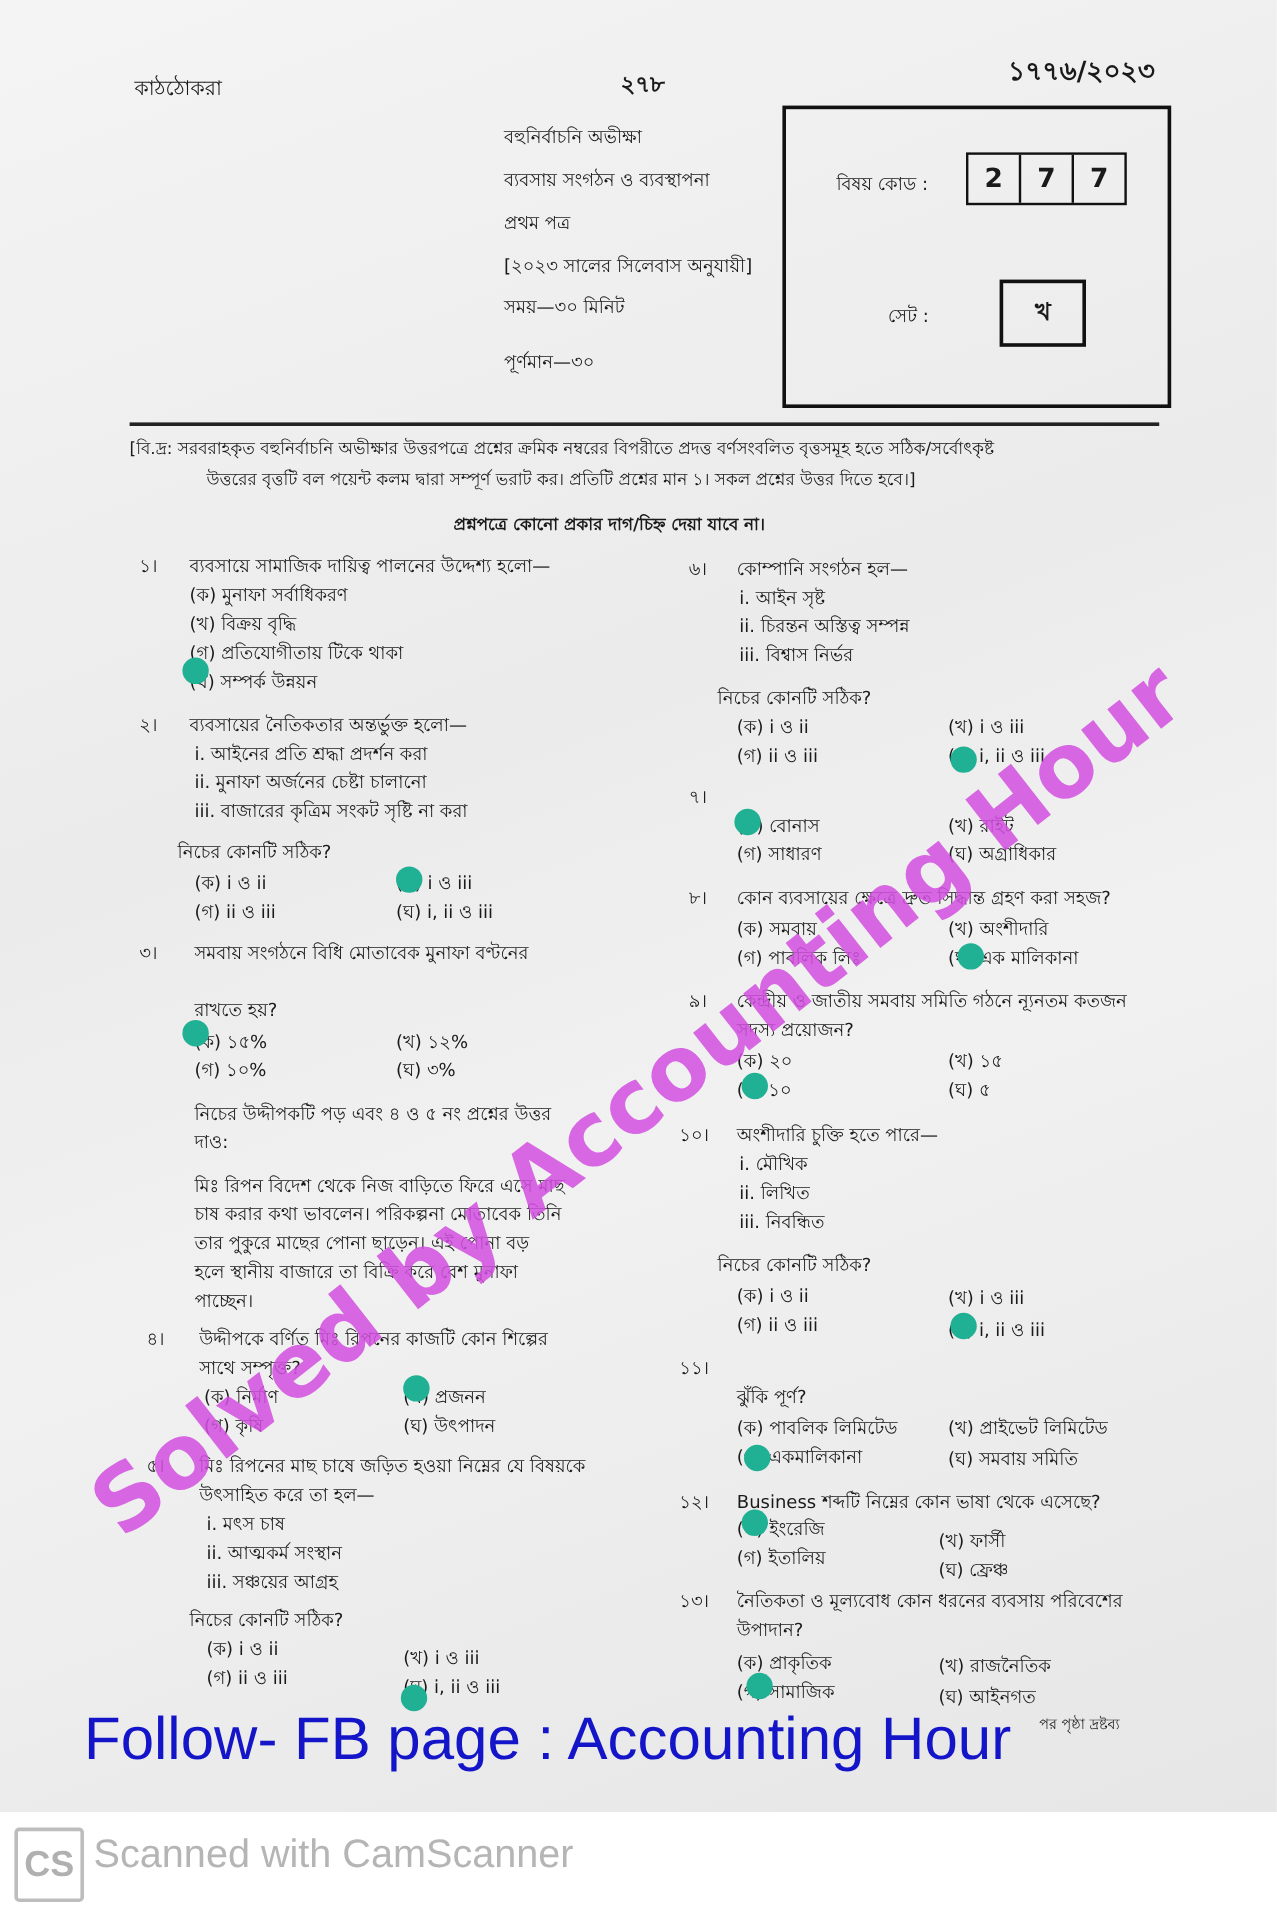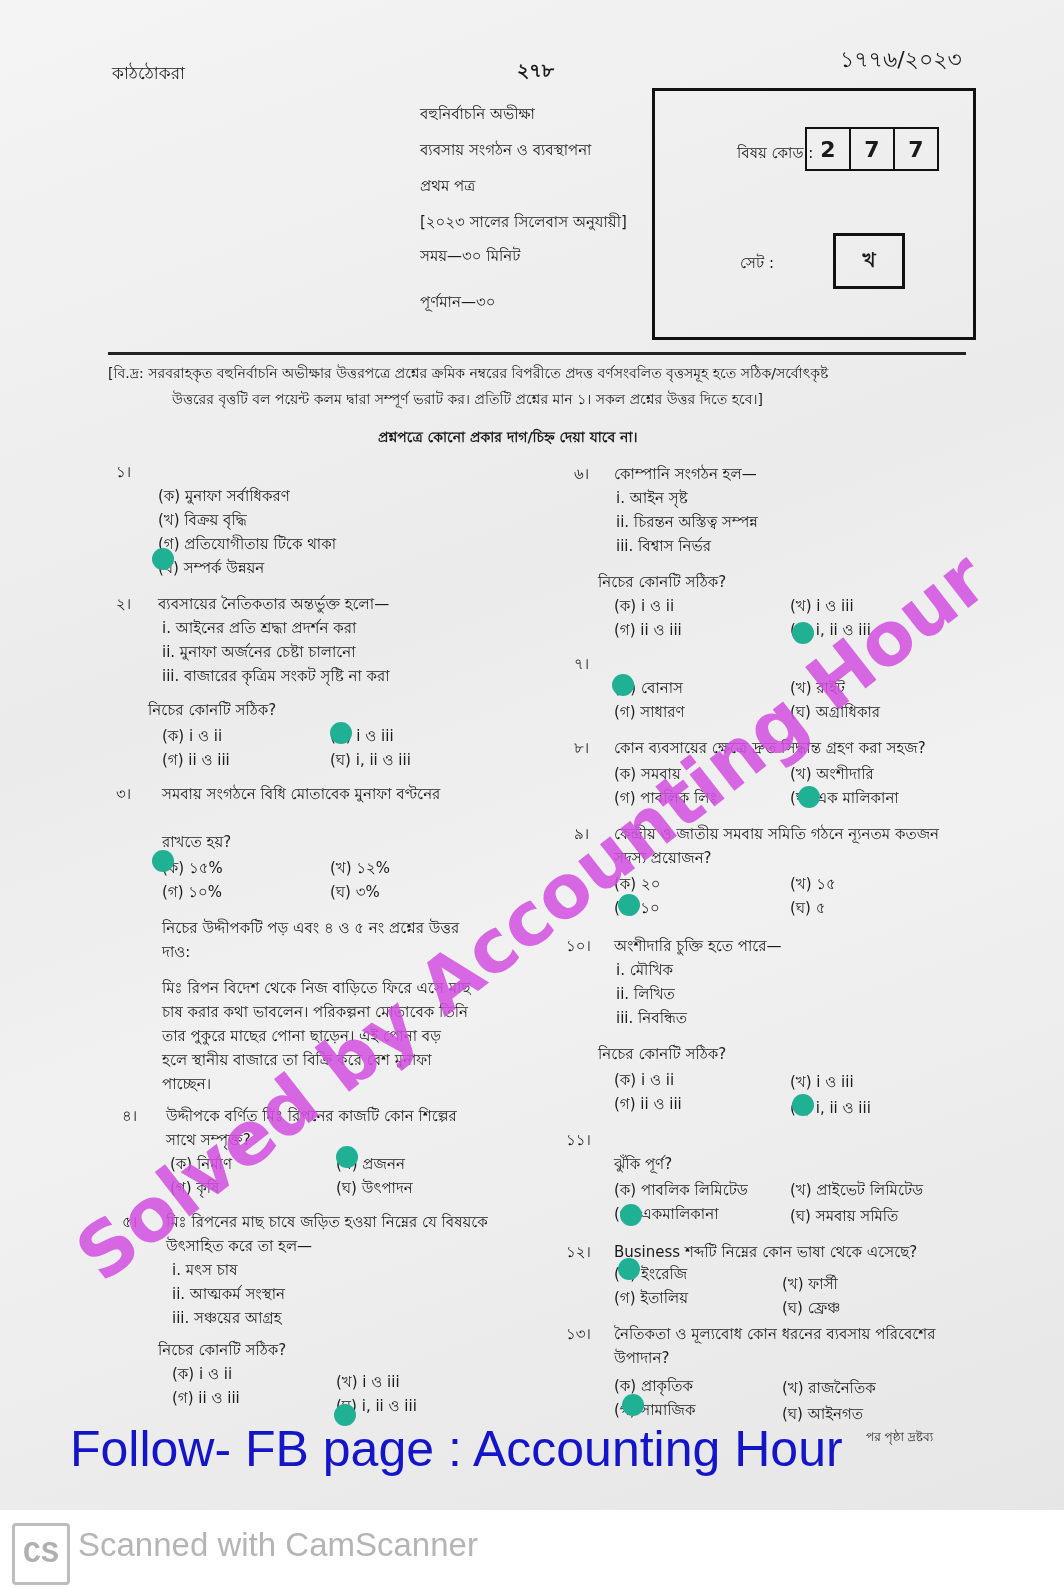--- a/index.html
+++ b/index.html
@@ -1,40 +1,40 @@
 <!DOCTYPE html>
 <html><head>
 <meta charset="utf-8">
 <style>
   html,body{margin:0;padding:0;}
   body{width:1064px;height:1589px;background:#ffffff;position:relative;overflow:hidden;font-family:"DejaVu Sans","Liberation Sans",sans-serif;color:#1a1a1a;}
   .paper{position:absolute;left:0;top:0;width:1064px;height:1510px;background:linear-gradient(160deg,#f4f4f4 0%,#ebebeb 40%,#f1f1f1 60%,#e6e6e6 100%);overflow:hidden;}
   .abs{position:absolute;white-space:nowrap;}
   .hdr-left{left:112px;top:60px;font-size:17px;}
   .hdr-page{left:517px;top:56px;font-size:19px;font-weight:bold;}
-  .hdr-right{left:840px;top:42px;font-size:22px;font-weight:normal;}
+  .hdr-right{left:840px;top:42px;font-size:22px;font-weight:bold;}
   .meta{left:420px;font-size:15px;}
   .board{left:104px;top:138px;font-size:74px;color:#1c2fd6;font-weight:bold;letter-spacing:1px;line-height:1;}
   .codebox{position:absolute;left:652px;top:88px;width:318px;height:246px;border:3px solid #111;}
-  .code-label{left:42px;top:50px;font-size:15px;margin-left:40px;}
+  .code-label{left:42px;top:50px;font-size:15px;}
   .code-cells{position:absolute;left:150px;top:36px;display:flex;border:2px solid #111;}
   .code-cells span{width:42px;height:40px;display:flex;align-items:center;justify-content:center;font-size:22px;font-weight:bold;border-right:2px solid #111;}
   .code-cells span:last-child{border-right:none;}
   .set-label{left:85px;top:160px;font-size:15px;}
   .set-box{position:absolute;left:178px;top:142px;width:66px;height:50px;border:3px solid #111;display:flex;align-items:center;justify-content:center;font-size:20px;font-weight:bold;}
   .rule{position:absolute;left:108px;top:352px;width:858px;height:3px;background:#222;}
   .note{left:108px;font-size:14px;}
   .q-num{font-size:15px;}
   .q-text{font-size:15px;}
   .opt{font-size:15px;}
   .dot{position:absolute;width:22px;height:22px;border-radius:50%;background:#20b093;}
   .wm{position:absolute;color:#d34fe0;opacity:.85;font-weight:bold;white-space:nowrap;}
   .follow{left:70px;top:1420px;font-size:50px;color:#1414c8;font-family:"Liberation Sans",sans-serif;}
   .footer{position:absolute;left:0;top:1510px;width:1064px;height:79px;background:#fff;}
-  .cs-logo{position:absolute;left:12px;top:13px;width:52px;height:56px;border:3px solid #bdbdbd;border-radius:4px;color:#b0b0b0;font-size:30px;font-weight:bold;display:flex;align-items:center;justify-content:center;font-family:Liberation Mono, monospace;}
+  .cs-logo{position:absolute;left:12px;top:13px;width:52px;height:56px;border:3px solid #bdbdbd;border-radius:4px;color:#b0b0b0;font-size:30px;font-weight:bold;display:flex;align-items:center;justify-content:center;font-family:Liberation Sans, sans-serif;}
   .cs-text{position:absolute;left:78px;top:16px;font-size:33px;color:#b5b5b5;font-family:"Liberation Sans",sans-serif;}
 </style>
 </head>
 <body>
 
 <div class="paper">
 
   <div class="abs hdr-left">কাঠঠোকরা</div>
   <div class="abs hdr-page">২৭৮</div>
   <div class="abs hdr-right">১৭৭৬/২০২৩</div>
@@ -58,20 +58,21 @@
   </div>
 
 
   <div class="rule"></div>
 
   <div class="abs note" style="top:362px">[বি.দ্র: সরবরাহকৃত বহুনির্বাচনি অভীক্ষার উত্তরপত্রে প্রশ্নের ক্রমিক নম্বরের বিপরীতে প্রদত্ত বর্ণসংবলিত বৃত্তসমূহ হতে সঠিক/সর্বোৎকৃষ্ট</div>
   <div class="abs note" style="top:388px;left:172px">উত্তরের বৃত্তটি বল পয়েন্ট কলম দ্বারা সম্পূর্ণ ভরাট কর। প্রতিটি প্রশ্নের মান ১। সকল প্রশ্নের উত্তর দিতে হবে।]</div>
   <div class="abs note" style="top:426px;left:378px;font-weight:bold">প্রশ্নপত্রে কোনো প্রকার দাগ/চিহ্ন দেয়া যাবে না।</div>
 
   <div class="abs q-num" style="left:116px;top:460px">১।</div>
+  <div class="abs q-text" style="left:158px;top:460px">ব্যবসায়ে সামাজিক দায়িত্ব পালনের উদ্দেশ্য হলো—</div>
   <div class="abs opt" style="left:158px;top:484px">(ক)  মুনাফা সর্বাধিকরণ</div>
   <div class="abs opt" style="left:158px;top:508px">(খ)  বিক্রয় বৃদ্ধি</div>
   <div class="abs opt" style="left:158px;top:532px">(গ)  প্রতিযোগীতায় টিকে থাকা</div>
   <div class="abs opt" style="left:158px;top:556px">(ঘ)  সম্পর্ক উন্নয়ন</div>
   <div class="dot" style="left:152px;top:548px"></div>
 
   <div class="abs q-num" style="left:116px;top:592px">২।</div>
   <div class="abs q-text" style="left:158px;top:592px">ব্যবসায়ের নৈতিকতার অন্তর্ভুক্ত হলো—</div>
   <div class="abs opt" style="left:162px;top:616px">i.    আইনের প্রতি শ্রদ্ধা প্রদর্শন করা</div>
   <div class="abs opt" style="left:162px;top:640px">ii.   মুনাফা অর্জনের চেষ্টা চালানো</div>

